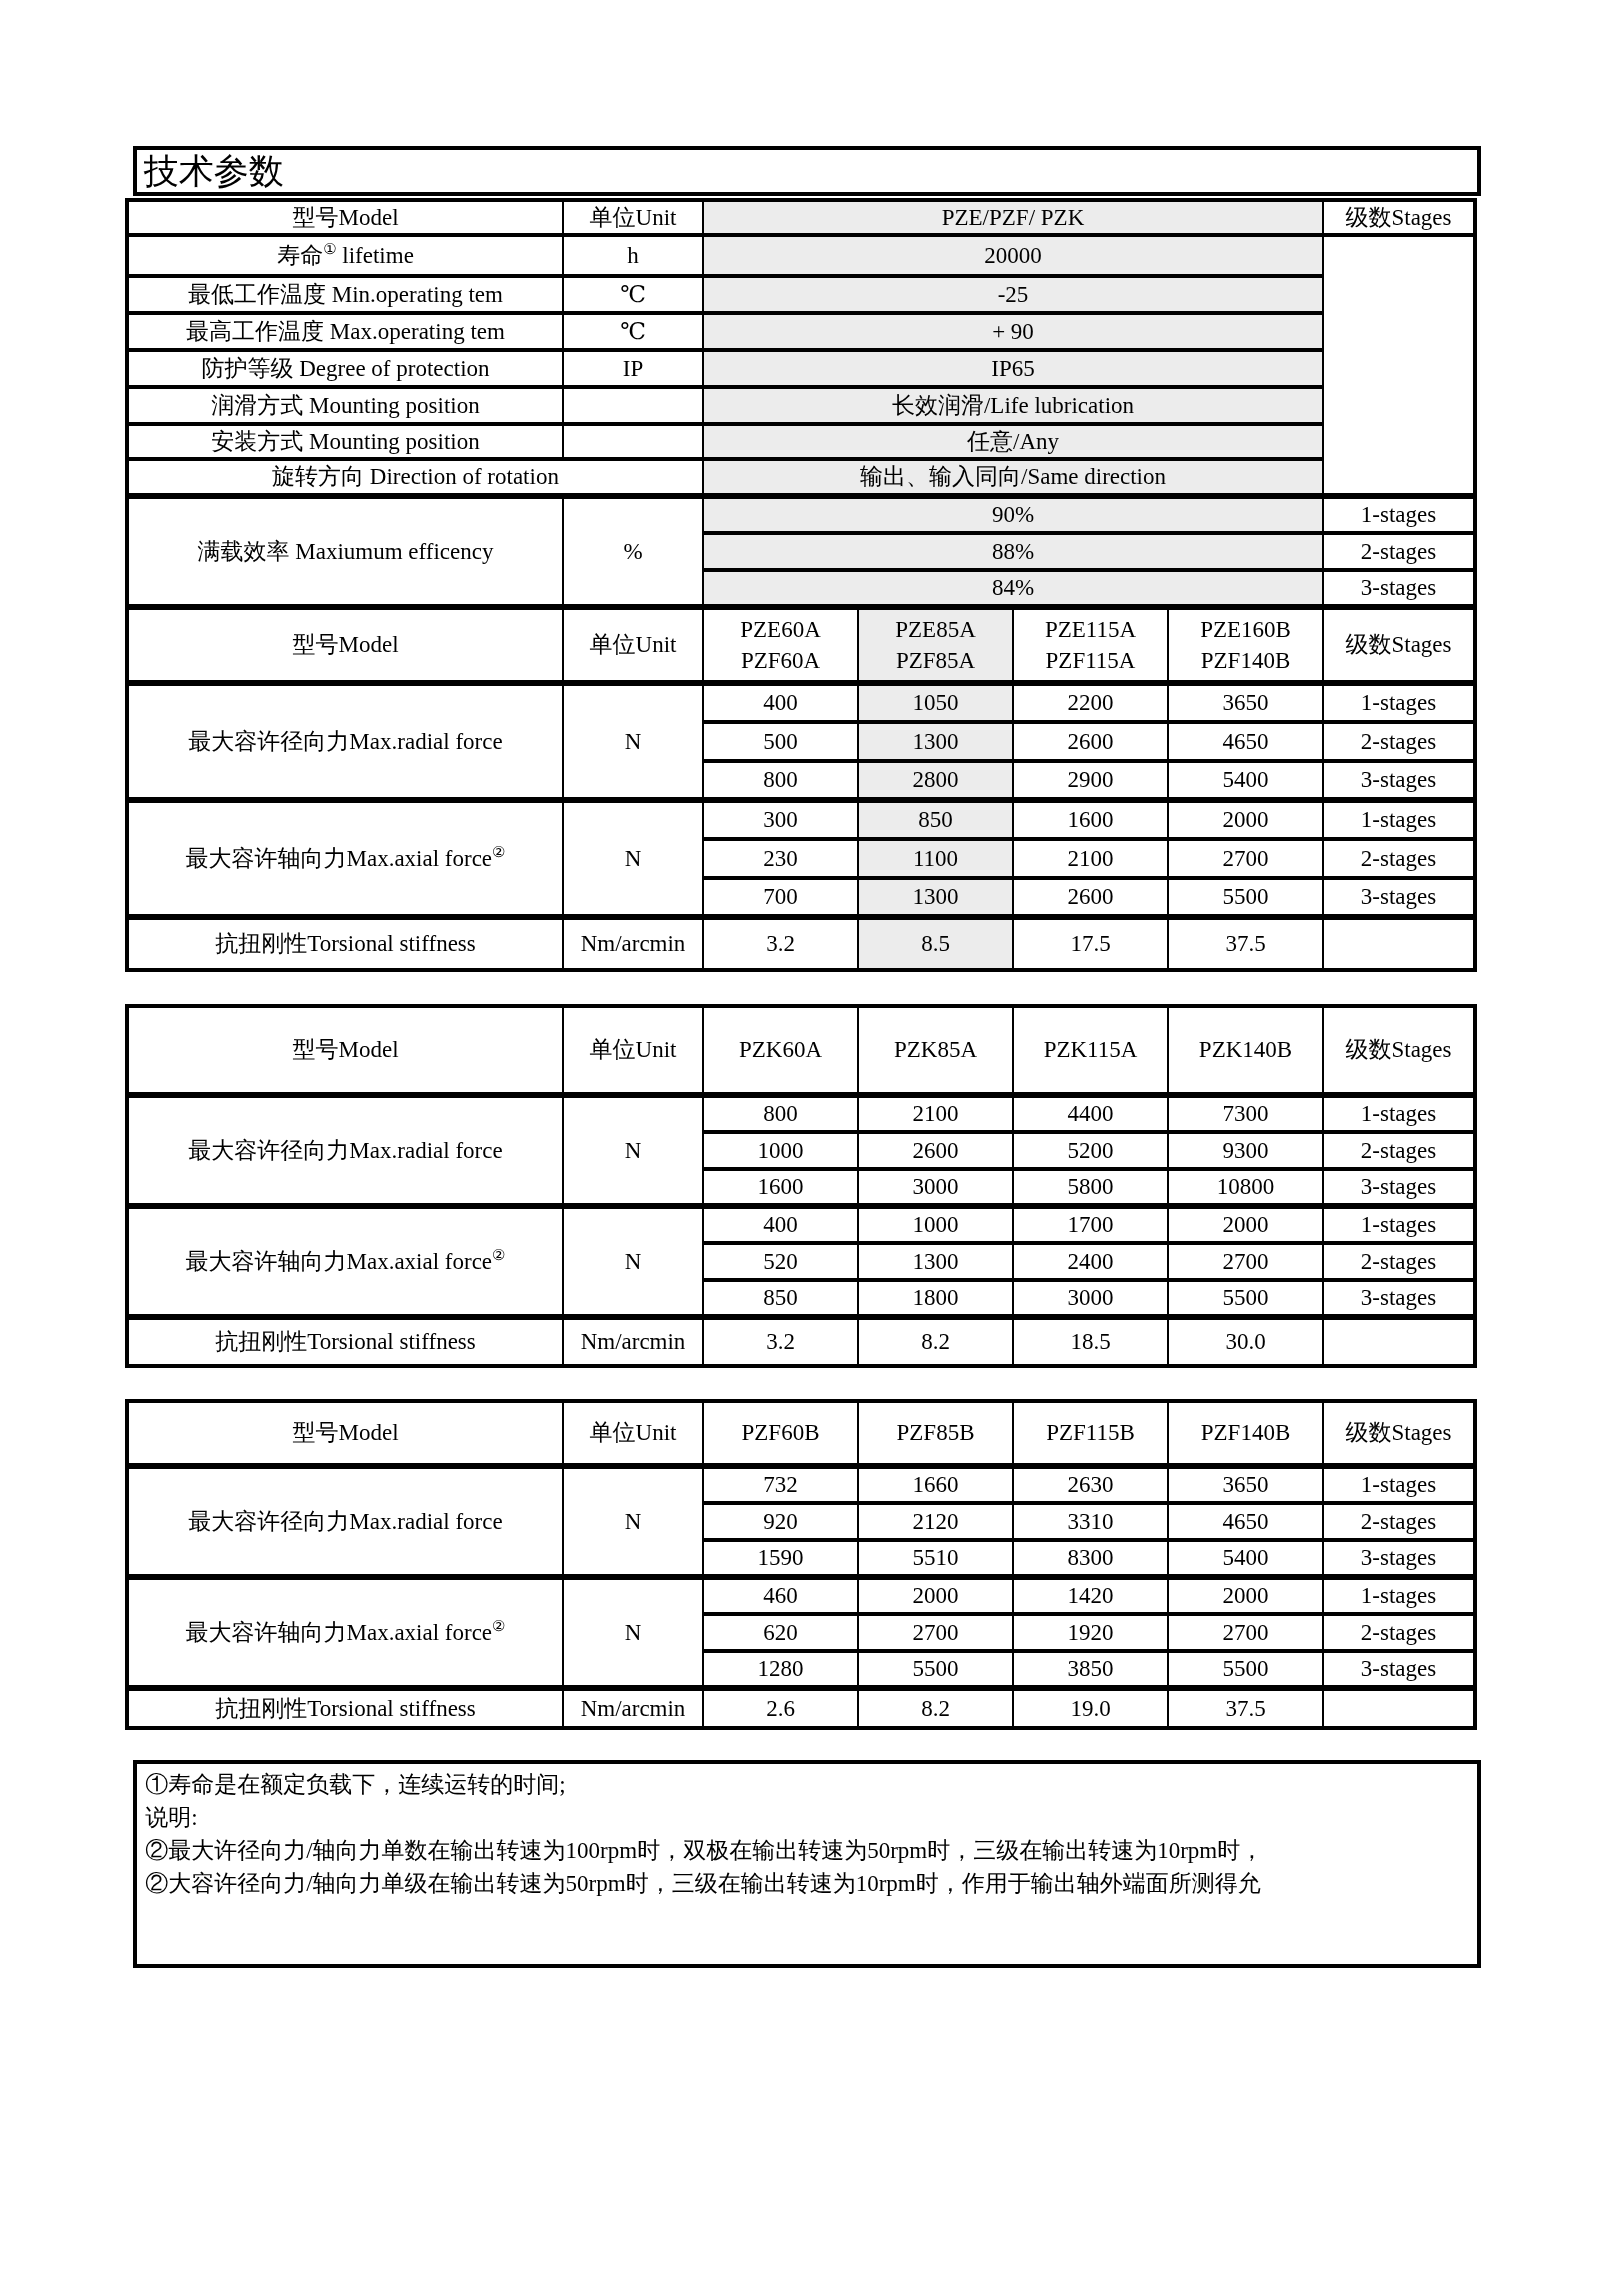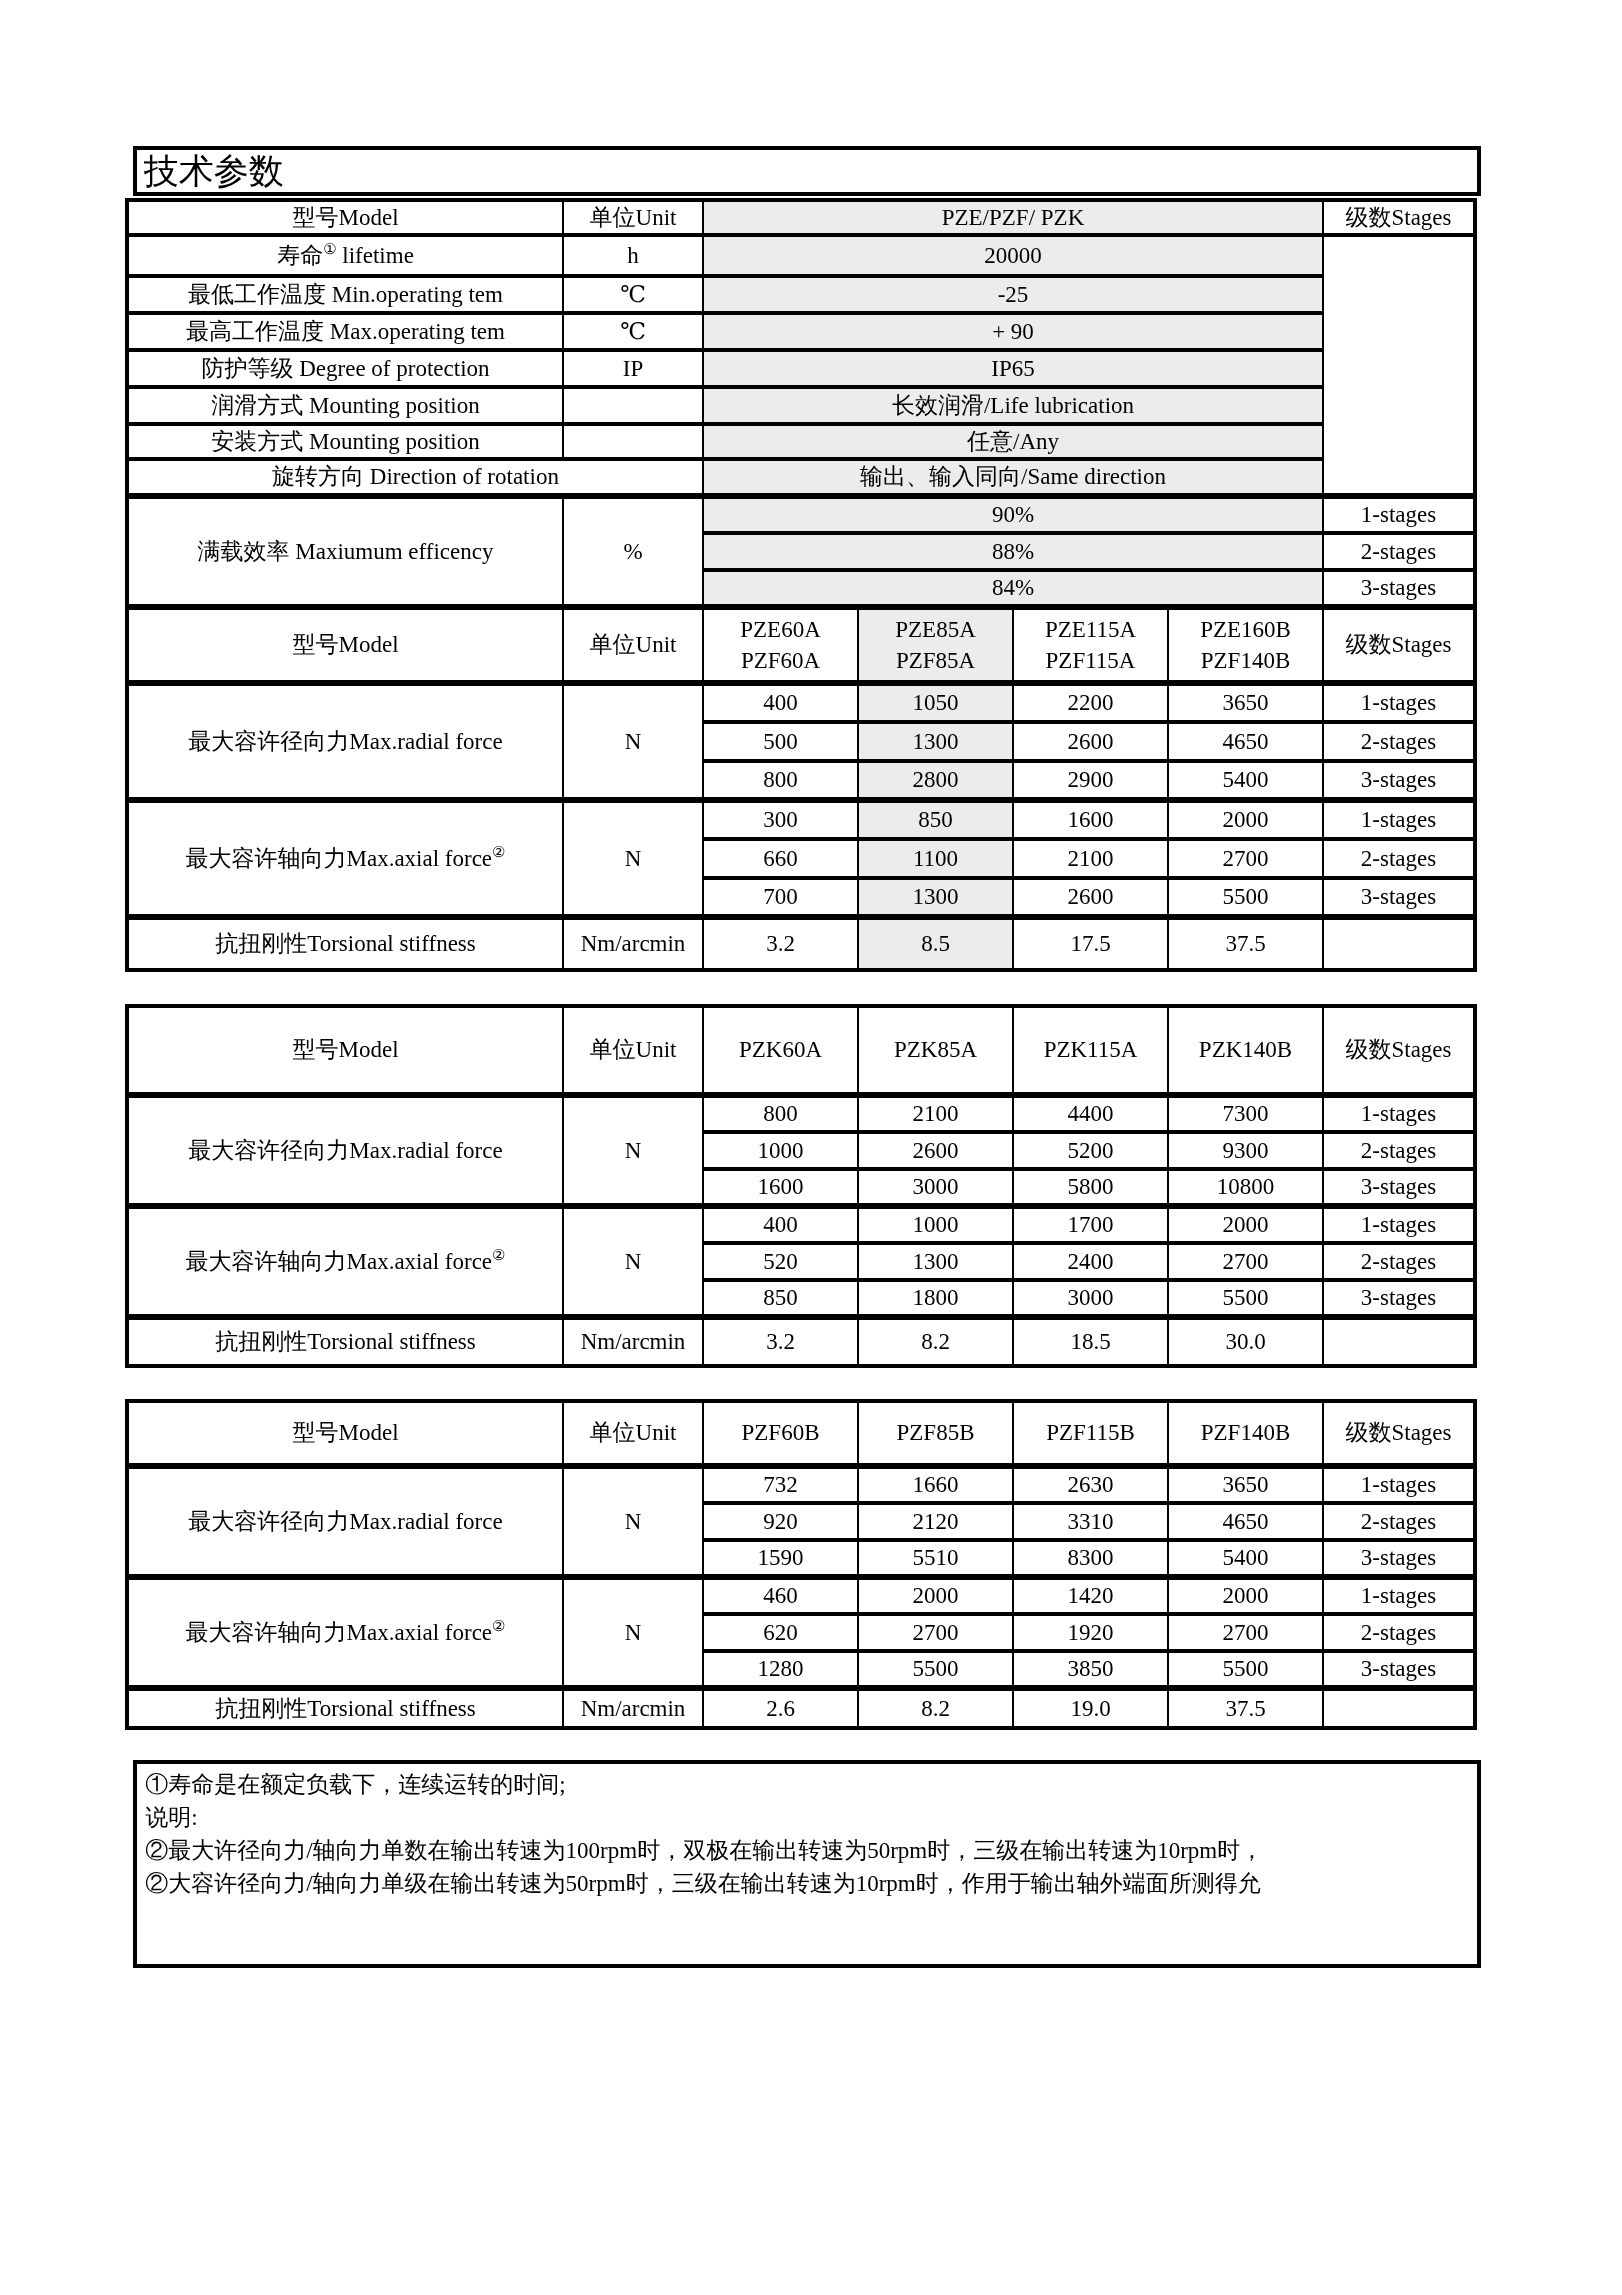--- a/index.html
+++ b/index.html
@@ -167,21 +167,21 @@
     <tr class="strong" style="height:39px">
       <td class="lbl" rowspan="3"><span>最大容许轴向力Max.axial force</span><span class="sup">②</span></td>
       <td rowspan="3">N</td>
       <td>300</td>
       <td class="g">850</td>
       <td>1600</td>
       <td>2000</td>
       <td>1-stages</td>
     </tr>
     <tr style="height:39px">
-      <td>660</td>
+      <td>230</td>
       <td class="g">1100</td>
       <td>2100</td>
       <td>2700</td>
       <td>2-stages</td>
     </tr>
     <tr style="height:39px">
       <td>700</td>
       <td class="g">1300</td>
       <td>2600</td>
       <td>5500</td>

